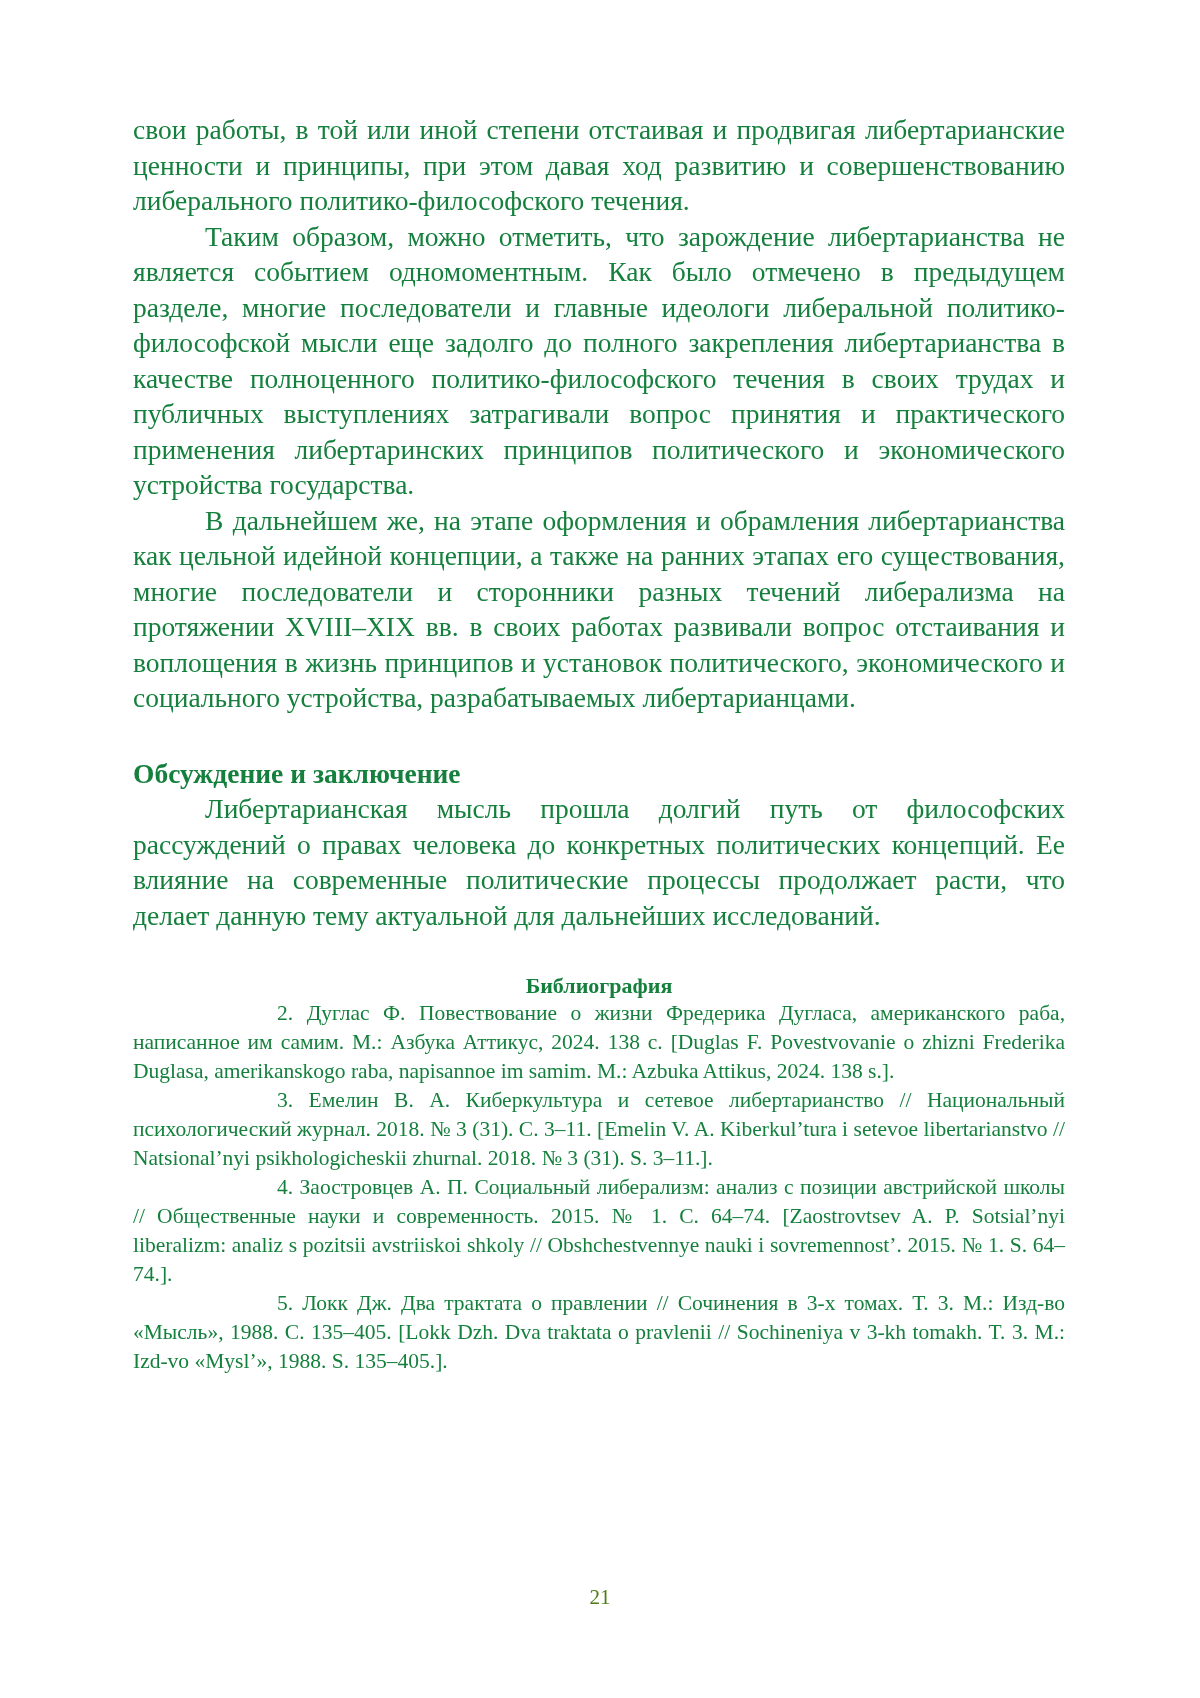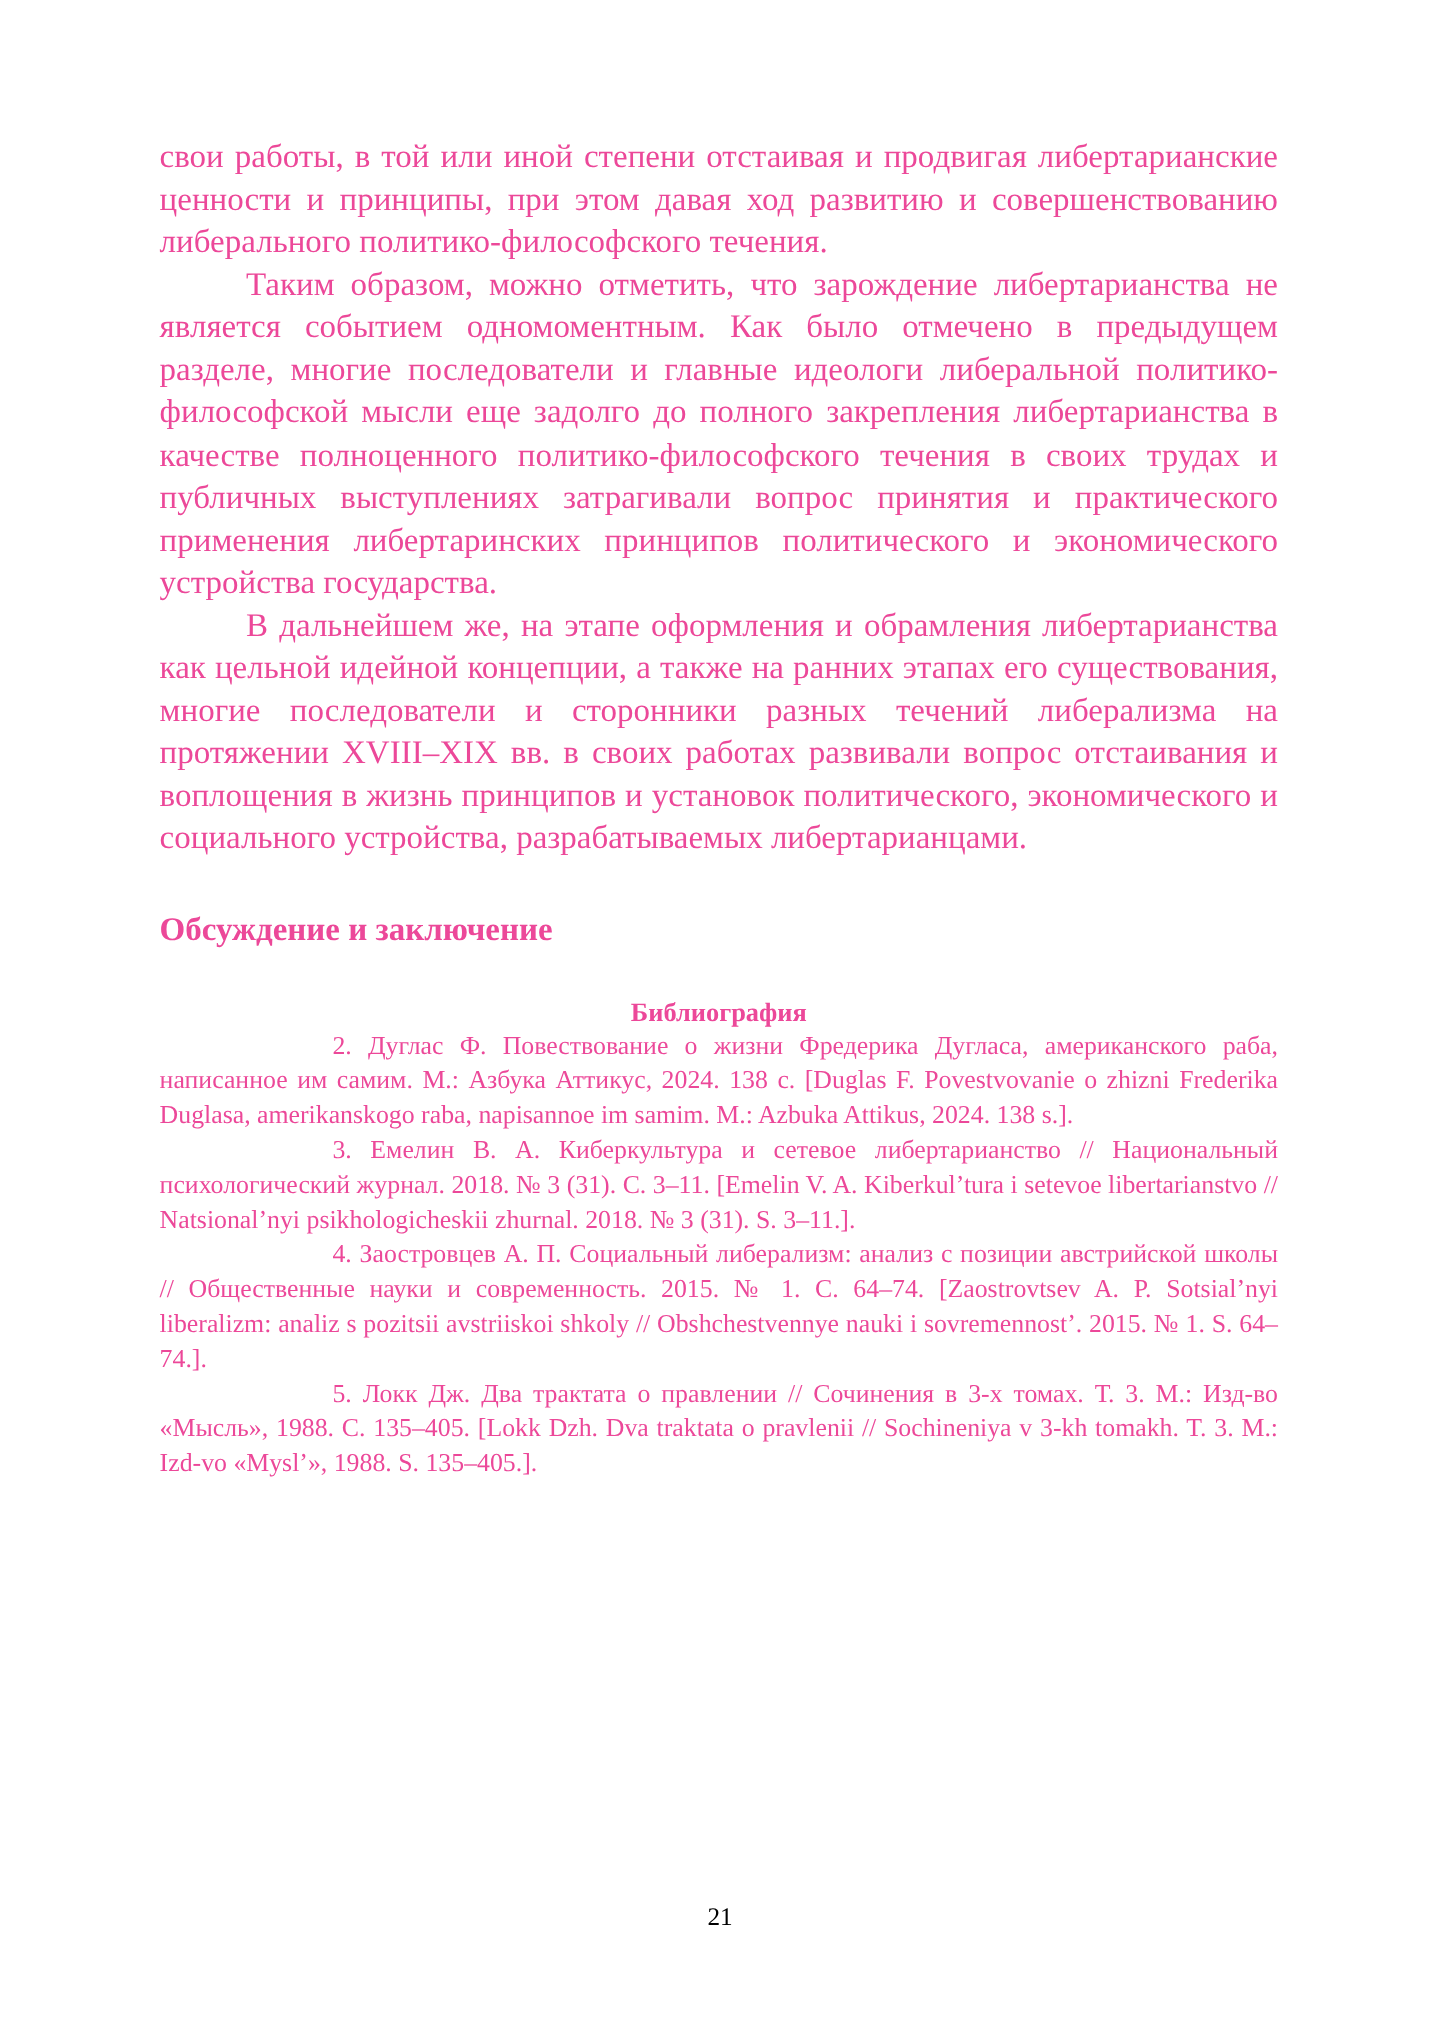--- a/index.html
+++ b/index.html
@@ -1,20 +1,20 @@
 <!DOCTYPE html>
 <html><head>
 <meta charset="utf-8">
 <style>
   html, body { margin: 0; padding: 0; background: #ffffff; }
   body { width: 1200px; height: 1698px; position: relative; overflow: hidden; }
   .page {
     position: absolute; left: 133px; top: 112px; width: 932px;
     font-family: "Liberation Serif", "DejaVu Serif", serif;
-    color: #ec4899;
+    color: #15803d;
   }
   .para {
     font-size: 27.5px; line-height: 35.5px; margin: 0;
     text-align: justify; text-indent: 0;
   }
   .para.indent { text-indent: 72px; }
   .section-title {
     font-size: 27.5px; font-weight: bold; 
     line-height: 35.5px; margin: 40px 0 0 0;
   }
@@ -24,32 +24,33 @@
   }
   .biblio-list { margin: 0; padding: 0; list-style: none; }
   .biblio-item {
     font-size: 21.5px; line-height: 29px; text-align: justify;
     text-indent: 72px; margin: 0;
   }
   .biblio-num { display: inline-block; min-width: 30px; }
   .page-number {
     position: absolute; left: 0; right: 0; top: 1585px;
     text-align: center; font-family: "Liberation Serif", serif;
-    font-size: 21px; color: #000000;
+    font-size: 21px; color: #4d7c0f;
   }
 </style>
 </head>
 <body>
 
 <div class="page">
   <p class="para">свои работы, в той или иной степени отстаивая и продвигая либертарианские ценности и принципы, при этом давая ход развитию и совершенствованию либерального политико-философского течения.</p>
   <p class="para indent">Таким образом, можно отметить, что зарождение либертарианства не является событием одномоментным. Как было отмечено в предыдущем разделе, многие последователи и главные идеологи либеральной политико-философской мысли еще задолго до полного закрепления либертарианства в качестве полноценного политико-философского течения в своих трудах и публичных выступлениях затрагивали вопрос принятия и практического применения либертаринских принципов политического и экономического устройства государства.</p>
   <p class="para indent">В дальнейшем же, на этапе оформления и обрамления либертарианства как цельной идейной концепции, а также на ранних этапах его существования, многие последователи и сторонники разных течений либерализма на протяжении XVIII–XIX вв. в своих работах развивали вопрос отстаивания и воплощения в жизнь принципов и установок политического, экономического и социального устройства, разрабатываемых либертарианцами.</p>
 
   <h2 class="section-title">Обсуждение и заключение</h2>
+  <p class="para indent">Либертарианская мысль прошла долгий путь от философских рассуждений о правах человека до конкретных политических концепций. Ее влияние на современные политические процессы продолжает расти, что делает данную тему актуальной для дальнейших исследований.</p>
 
   <h3 class="biblio-title">Библиография</h3>
   <ol class="biblio-list">
     <li class="biblio-item"><span class="biblio-num">2.</span> <span>Дуглас Ф. Повествование о жизни Фредерика Дугласа, американского раба, написанное им самим. М.: Азбука Аттикус, 2024. 138 с. [Duglas F. Povestvovanie o zhizni Frederika Duglasa, amerikanskogo raba, napisannoe im samim. M.: Azbuka Attikus, 2024. 138 s.].</span></li>
     <li class="biblio-item"><span class="biblio-num">3.</span> <span>Емелин В. А. Киберкультура и сетевое либертарианство // Национальный психологический журнал. 2018. № 3 (31). С. 3–11. [Emelin V. A. Kiberkul’tura i setevoe libertarianstvo // Natsional’nyi psikhologicheskii zhurnal. 2018. № 3 (31). S. 3–11.].</span></li>
     <li class="biblio-item"><span class="biblio-num">4.</span> <span>Заостровцев А. П. Социальный либерализм: анализ с позиции австрийской школы // Общественные науки и современность. 2015. № 1. С. 64–74. [Zaostrovtsev A. P. Sotsial’nyi liberalizm: analiz s pozitsii avstriiskoi shkoly // Obshchestvennye nauki i sovremennost’. 2015. № 1. S. 64–74.].</span></li>
     <li class="biblio-item"><span class="biblio-num">5.</span> <span>Локк Дж. Два трактата о правлении // Сочинения в 3-х томах. Т. 3. М.: Изд-во «Мысль», 1988. С. 135–405. [Lokk Dzh. Dva traktata o pravlenii // Sochineniya v 3-kh tomakh. T. 3. M.: Izd-vo «Mysl’», 1988. S. 135–405.].</span></li>
   </ol>
 </div>
 

